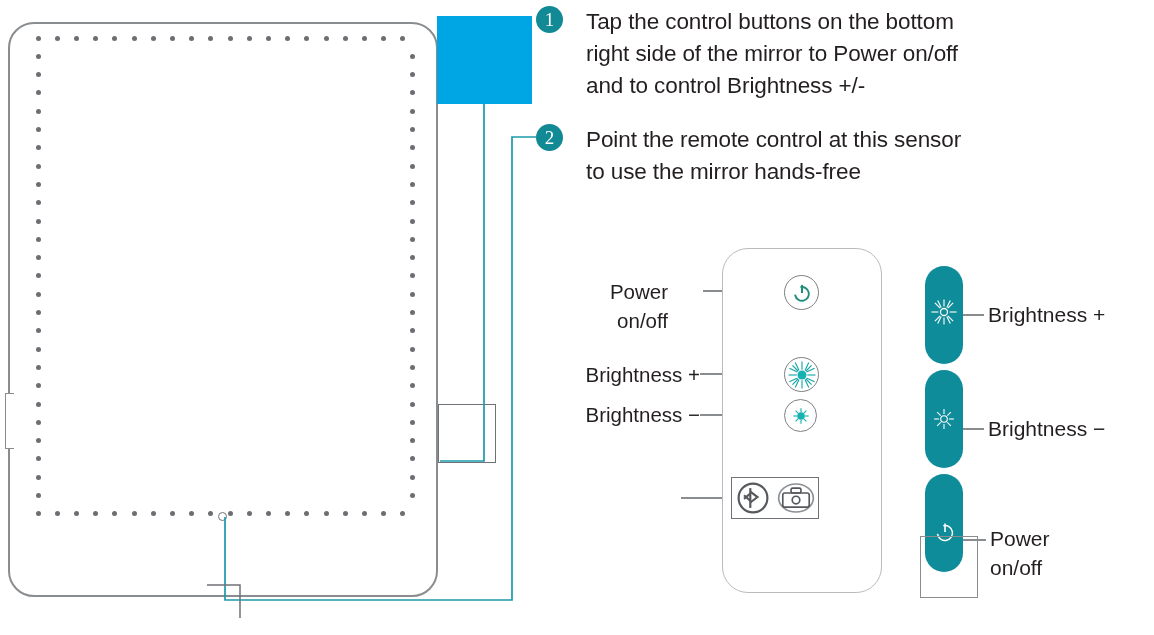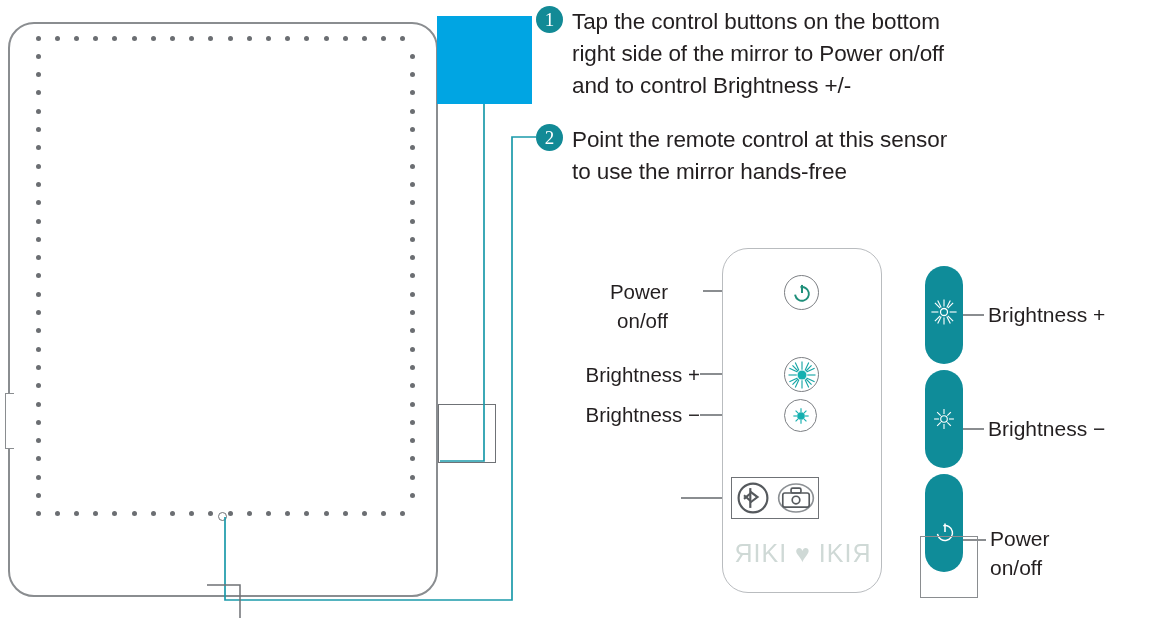--- a/index.html
+++ b/index.html
@@ -60,21 +60,21 @@
   
   .step { position: absolute; display: flex; align-items: flex-start; }
   .step-badge {
     width: 27px; height: 27px; border-radius: 50%;
     background: #128a96; color: #fff;
     font-size: 19px; line-height: 27px; text-align: center;
     font-family: "Liberation Serif", serif;
     flex: 0 0 auto;
   }
   .step-text {
-    margin-left: 9px;
+    margin-left: 23px;
     font-size: 22.5px;
     line-height: 32px;
     color: #231f20;
     white-space: pre-line;
     letter-spacing: -0.1px;
   }
   #step-1 { left: 536px; top: 6px; }
   #step-2 { left: 536px; top: 124px; }
 
   
@@ -363,21 +363,20 @@
       </g>
     </svg>
     <svg width="38" height="32" viewBox="0 0 46 38">
       <ellipse cx="23" cy="19" rx="21" ry="17" fill="none" stroke="#8c9094" stroke-width="2"></ellipse>
       <rect x="7" y="13" width="32" height="17" rx="2.5" fill="none" stroke="#55595d" stroke-width="2"></rect>
       <rect x="17" y="7" width="12" height="6" rx="2" fill="none" stroke="#55595d" stroke-width="2"></rect>
       <circle cx="23" cy="21.5" r="4.6" fill="none" stroke="#55595d" stroke-width="2"></circle>
     </svg>
   </div>
 
-  <div class="abs" id="riki-logo">ЯIKI ♥ IKIЯ</div>
 
   <div class="strip-seg abs" id="seg-bright-up">
     <svg class="abs" style="left:5px; top:32px;" width="28" height="28" viewBox="0 0 40 40">
       <g stroke="#ffffff" stroke-width="1.6">
         <line x1="20" y1="2" x2="20" y2="12"></line>
           <line x1="20" y1="28" x2="20" y2="38"></line>
         <line x1="2" y1="20" x2="12" y2="20"></line>
           <line x1="28" y1="20" x2="38" y2="20"></line>
         <line x1="7" y1="7" x2="14.5" y2="14.5"></line>
           <line x1="25.5" y1="25.5" x2="33" y2="33"></line>

